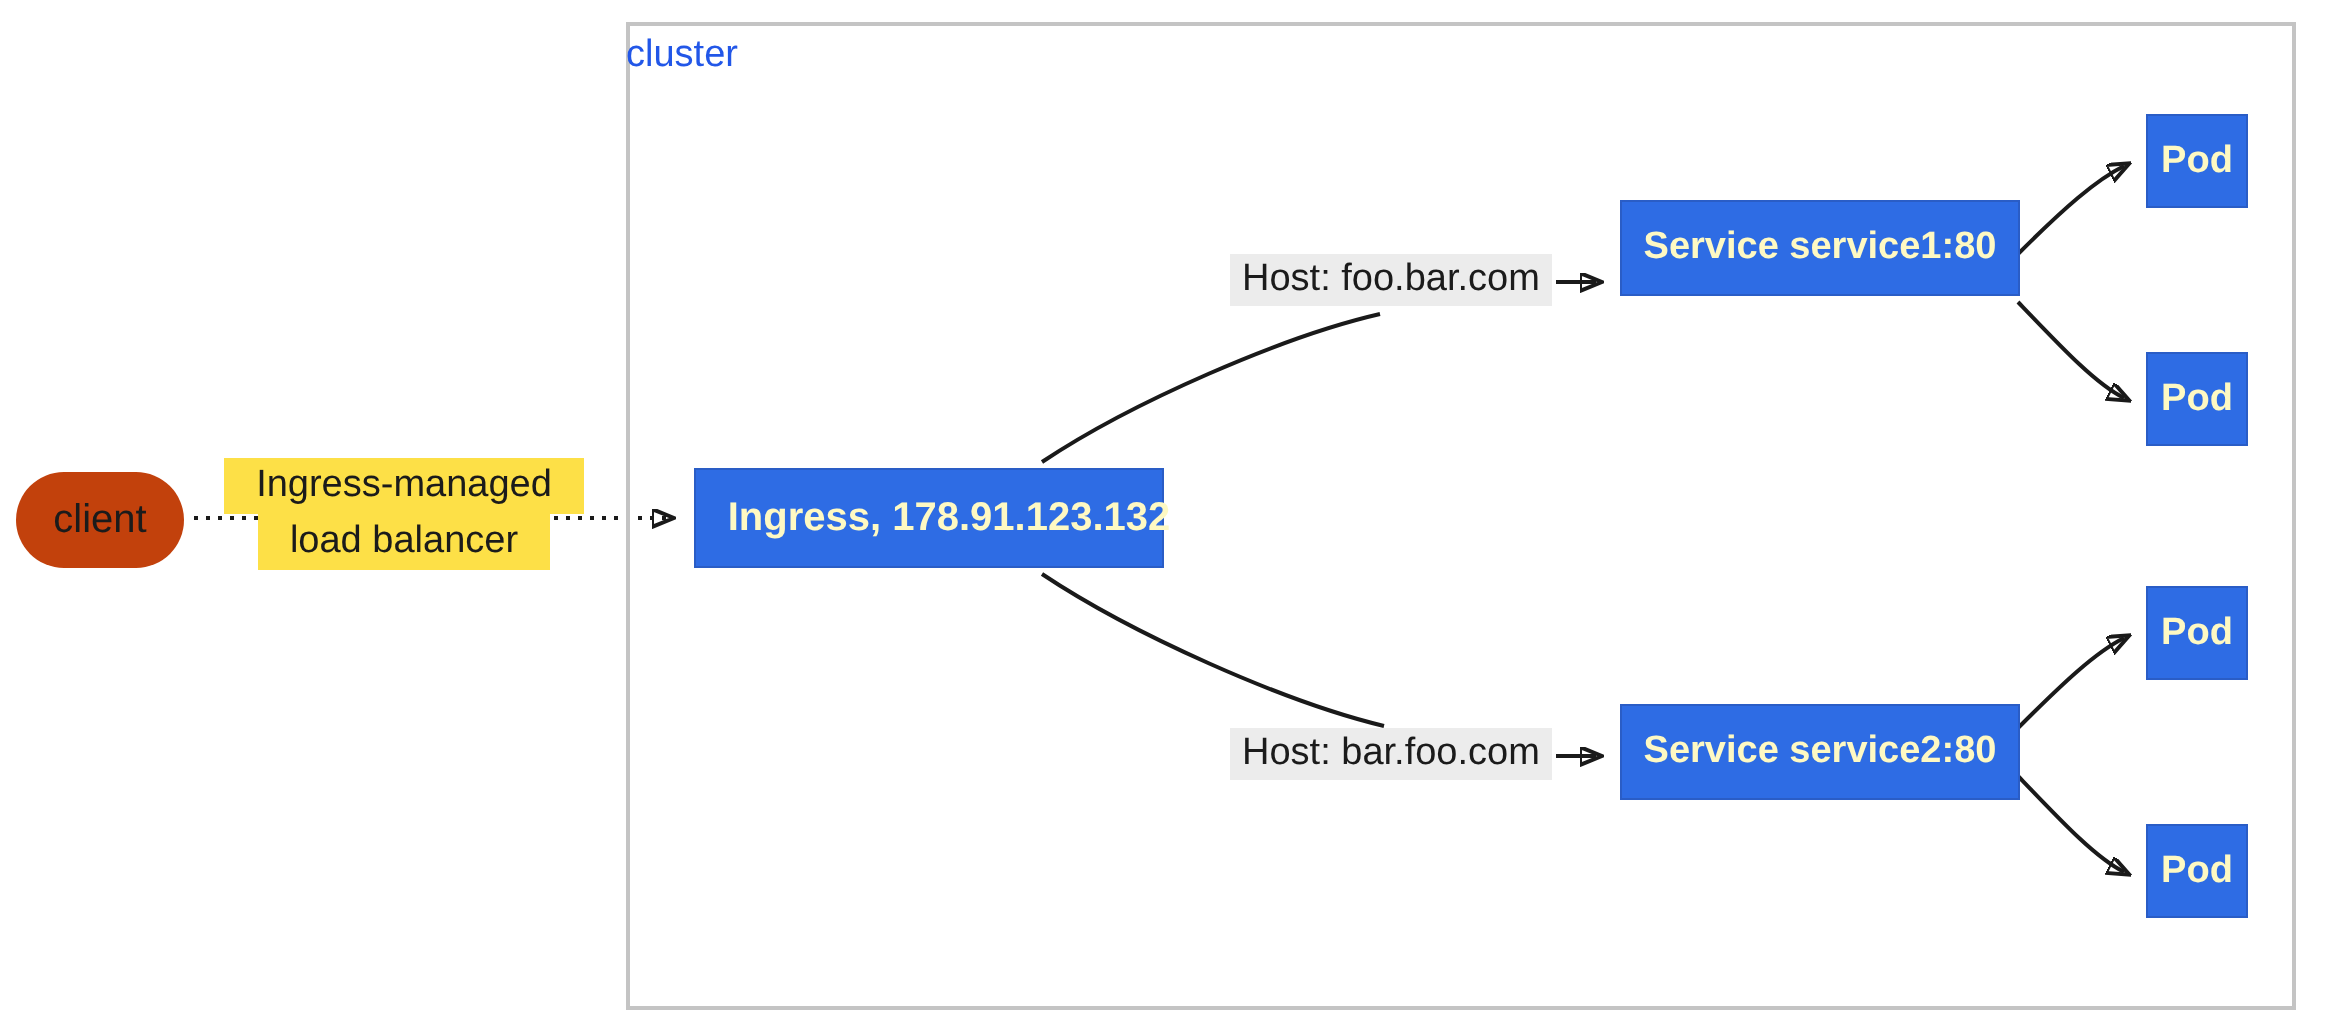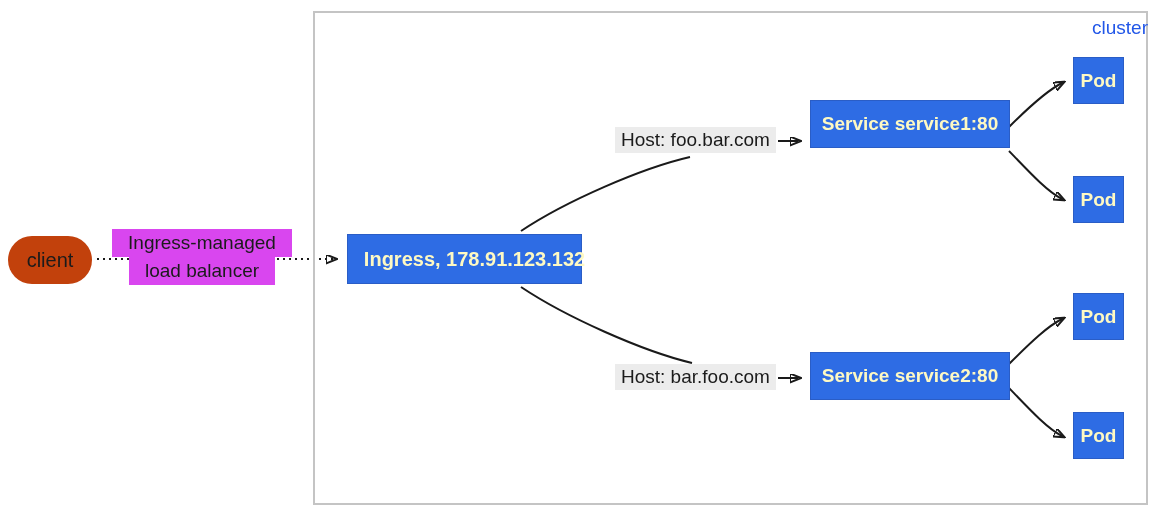--- a/index.html
+++ b/index.html
@@ -17,21 +17,21 @@
   .cluster-box {
     left: 313px; top: 11px;
     width: 835px; height: 494px;
     border: 2px solid #c4c4c4;
     box-sizing: border-box;
     background: transparent;
   }
   .cluster-label {
     left: 313px; top: 17px;
     width: 835px;
-    text-align: right;
+    text-align: left;
     color: #2257e8;
     font-size: 19px;
   }
 
   
   .client {
     left: 8px; top: 236px;
     width: 84px; height: 48px;
     background: #c2410c;
     border-radius: 24px;
@@ -43,21 +43,21 @@
   
   .lb-label {
     left: 112px; top: 229px;
     width: 180px;
     display: flex; flex-direction: column; align-items: center;
     font-size: 19px;
     color: #1b1b1b;
     line-height: 26px;
   }
   .lb-label span {
-    background: #d946ef;
+    background: #fde047;
     padding: 1px 16px;
     white-space: nowrap;
   }
 
   
   .node {
     background: #2e6ce4;
     border: 1px solid #2a5dc6;
     box-sizing: border-box;
     color: #fef9c3;

